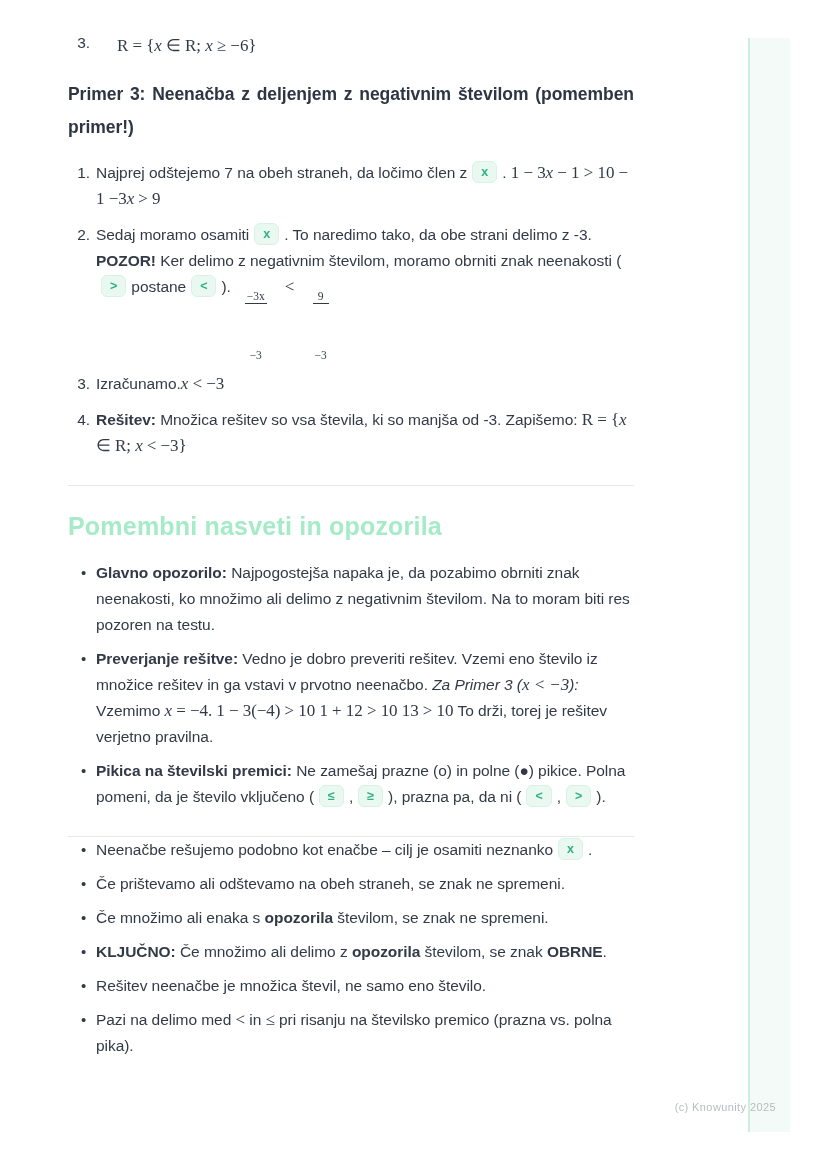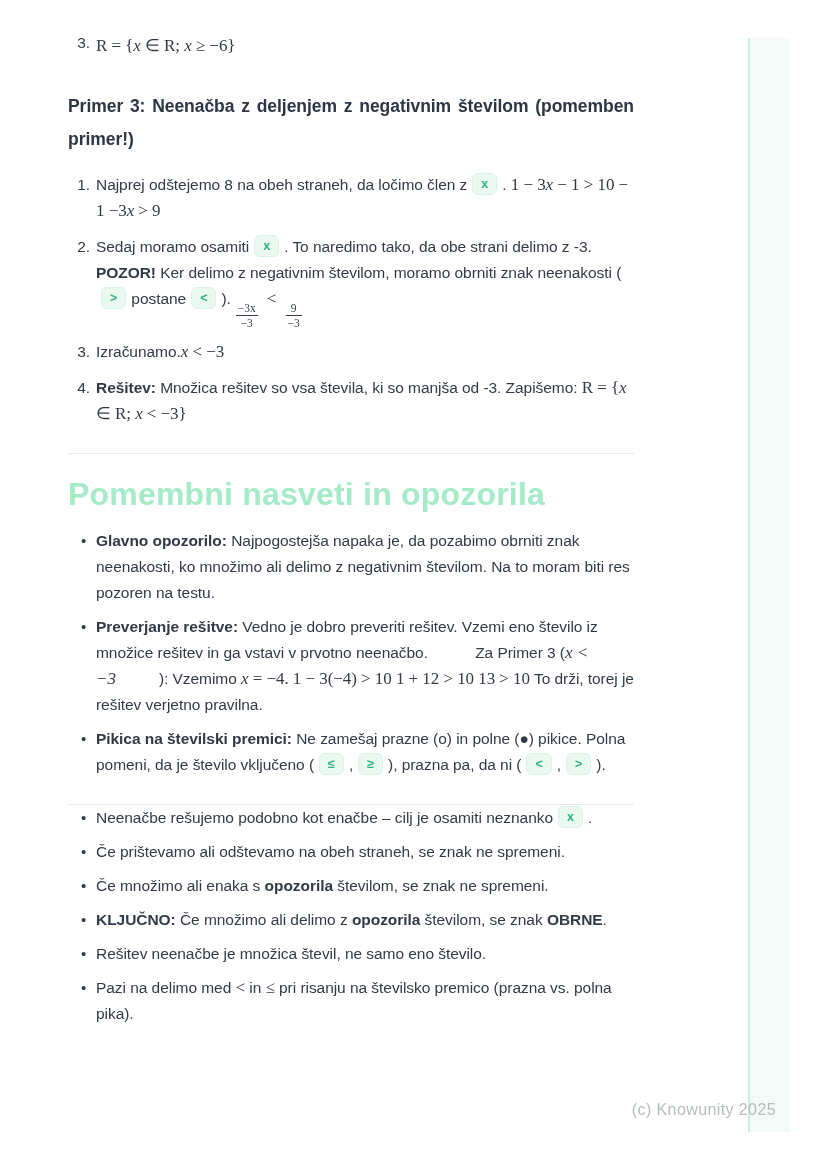--- a/index.html
+++ b/index.html
@@ -13,52 +13,52 @@
   .ol-item{display:flex;margin-bottom:10px;line-height:26px;}
   .ol-marker{flex:none;width:22px;text-align:right;}
   .ol-body{margin-left:6px;flex:1;min-width:0;}
   
   .ul-item{display:flex;margin-bottom:8px;line-height:26px;}
   .ul-marker{flex:none;width:28px;padding-left:13px;box-sizing:border-box;font-size:15px;}
   .ul-body{flex:1;min-width:0;}
   
   h3.example-heading{
     font-size:17.5px;font-weight:700;color:#2e3644;line-height:33px;
-    text-align:justify;text-align-last:left;margin:30px 0 16px;
+    text-align:justify;text-align-last:left;margin:18px 0 16px;
   }
   h2.section-heading{
-    font-size:32px;font-weight:700;color:#a5ebc7;line-height:32px;
+    font-size:25px;font-weight:700;color:#a5ebc7;line-height:32px;
     margin:24px 0 18px;letter-spacing:0.2px;
   }
   p.prompt{margin:0 0 20px;line-height:26px;}
   .divider{border:none;border-top:1px solid #e6e8eb;margin:26px 0 0;}
   section ul,section ol{margin:0;padding:0;list-style:none;}
   
   .seg-text{}
   .seg-bold{font-weight:700;}
-  .seg-italic{margin-left:43px;}
+  .seg-italic{font-style:italic;}
   .seg-math{font-family:"Liberation Serif",serif;font-size:17px;}
   .seg-mvar,.seg-mitalic{font-family:"Liberation Serif",serif;font-size:17px;font-style:italic;}
   .seg-badge{
     display:inline-block;font-size:12.5px;font-weight:700;line-height:14px;
     color:#2fb183;background:#e9f8f1;border:1px solid #d9f2e5;border-radius:6px;
     padding:3px 8px;margin:0 5px;vertical-align:2px;letter-spacing:0;
   }
   .seg-frac{
     display:inline-flex;flex-direction:column;text-align:center;vertical-align:-8px;
-    font-family:"Liberation Serif",serif;font-size:11.5px;line-height:12px;margin:0 5px;
+    font-family:"Liberation Serif",serif;font-size:11.5px;line-height:12px;margin:0 14px;gap:44px;
   }
   .seg-frac .num{border-bottom:1px solid #333a47;padding:0 2px 1px;}
   .seg-frac .den{padding:1px 2px 0;}
-  .math-line{line-height:28px;margin-top:2px;}
+  .math-line{line-height:28px;margin-top:2px;margin-left:21px;}
   
   .edge-strip{position:absolute;left:750px;top:38px;width:40px;height:1094px;background:#f3faf7;}
   .edge-line{position:absolute;left:748px;top:38px;width:2px;height:1094px;background:#cdeede;}
   .footer{
-    position:absolute;right:52px;top:1101px;font-size:16px;color:#b7bdbd;
+    position:absolute;right:52px;top:1101px;font-size:11px;color:#b7bdbd;
     letter-spacing:0.4px;z-index:2;
   }
 </style>
 </head>
 <body>
 
 <div class="edge-strip"></div>
 <div class="edge-line"></div>
 
 <div class="content">
@@ -68,21 +68,21 @@
     <div class="ol-body">
       <div class="math-line"><span class="seg-math">R = {</span><span class="seg-mvar">x</span><span class="seg-math"> ∈ R; </span><span class="seg-mvar">x</span><span class="seg-math"> ≥ −6}</span></div>
     </div>
   </div>
 
   <section>
     <h3 class="example-heading">Primer 3: Neenačba z deljenjem z negativnim številom (pomemben primer!)</h3>
     <ol>
       <li class="ol-item">
         <span class="ol-marker">1.</span>
-        <div class="ol-body"><span class="seg-text">Najprej odštejemo 8 na obeh straneh, da ločimo člen z</span><span class="seg-badge">x</span><span class="seg-text">. </span><span class="seg-math">1 − 3</span><span class="seg-mvar">x</span><span class="seg-math"> − 1 &gt; 10 − 1 </span><span class="seg-math">−3</span><span class="seg-mvar">x</span><span class="seg-math"> &gt; 9</span></div>
+        <div class="ol-body"><span class="seg-text">Najprej odštejemo 7 na obeh straneh, da ločimo člen z</span><span class="seg-badge">x</span><span class="seg-text">. </span><span class="seg-math">1 − 3</span><span class="seg-mvar">x</span><span class="seg-math"> − 1 &gt; 10 − 1 </span><span class="seg-math">−3</span><span class="seg-mvar">x</span><span class="seg-math"> &gt; 9</span></div>
       </li>
       <li class="ol-item">
         <span class="ol-marker">2.</span>
         <div class="ol-body"><span class="seg-text">Sedaj moramo osamiti</span><span class="seg-badge">x</span><span class="seg-text">. To naredimo tako, da obe strani delimo z -3. </span><span class="seg-bold">POZOR!</span><span class="seg-text"> Ker delimo z negativnim številom, moramo obrniti znak neenakosti (</span><span class="seg-badge">&gt;</span><span class="seg-text">postane</span><span class="seg-badge">&lt;</span><span class="seg-text">).</span><span class="seg-frac">
               <span class="num">−3x</span>
               <span class="den">−3</span>
             </span><span class="seg-math"> &lt; </span><span class="seg-frac">
               <span class="num">9</span>
               <span class="den">−3</span>
             </span></div>

